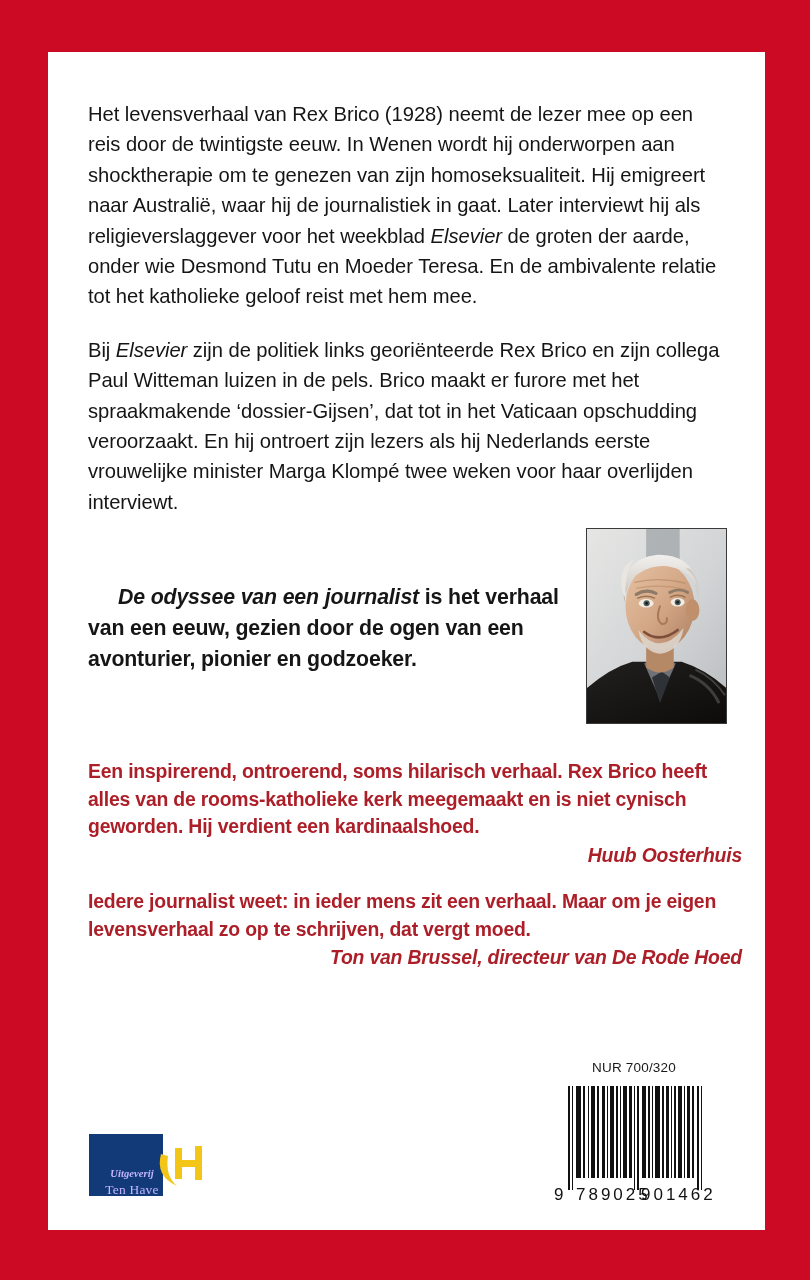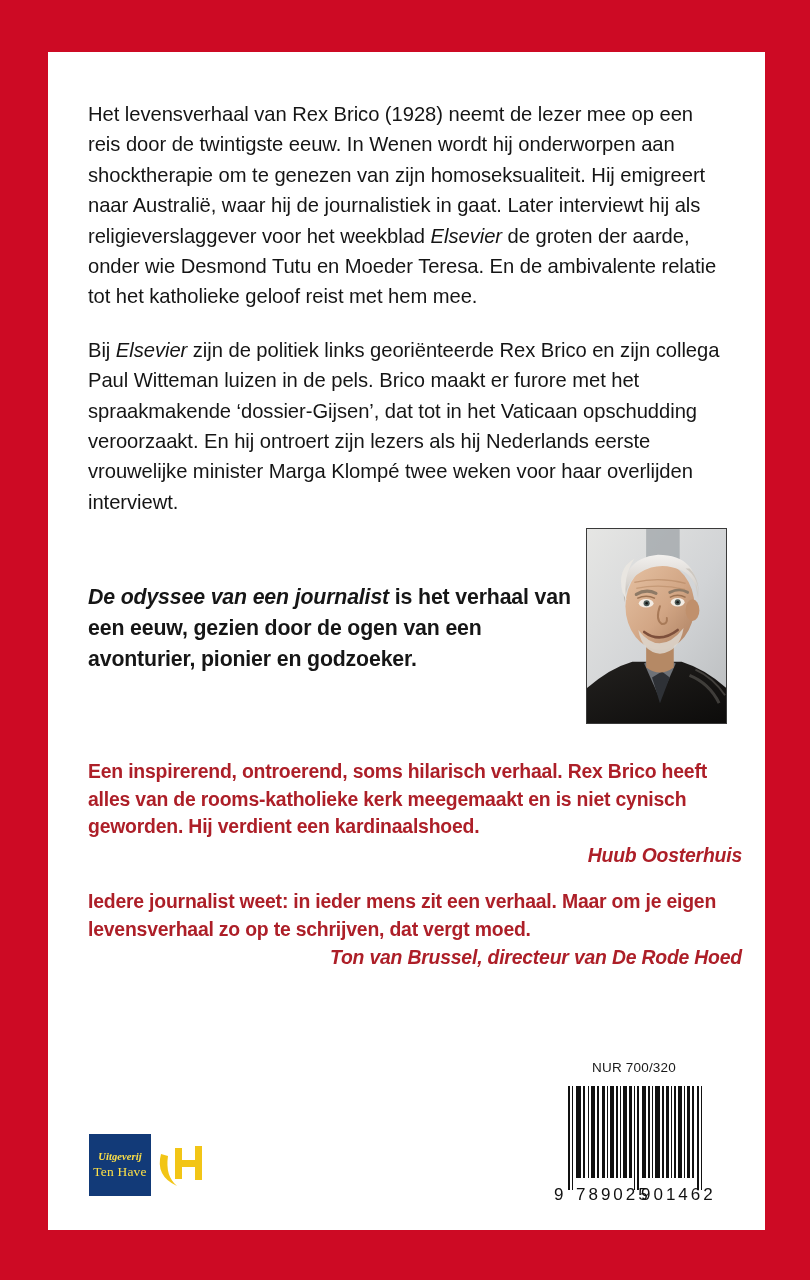--- a/index.html
+++ b/index.html
@@ -69,20 +69,21 @@
     top: 530px;
     width: 486px;
     font-size: 21.3px;
     line-height: 31px;
     font-weight: bold;
     color: #161616;
     letter-spacing: -0.15px;
   }
   .pullquote i {
     font-weight: bold;
+    margin-left: 30px;
   }
 
   
   .review {
     position: absolute;
     left: 40px;
     width: 654px;
     color: #ad1f28;
     font-size: 19.4px;
     line-height: 27.6px;
@@ -129,26 +130,27 @@
     width: 150px;
     height: 78px;
   }
   .logo-box {
     position: absolute;
     left: 0;
     top: 6px;
     width: 62px;
     height: 62px;
     background: #123a78;
-    color: #fde047;
+    color: #c4b5fd;
     display: flex;
     flex-direction: column;
     align-items: center;
-    justify-content: center;
+    justify-content: flex-end;
     line-height: 1;
+    padding-left: 12px;
   }
   .logo-box .l1 {
     font-family: "Liberation Serif", serif;
     font-style: italic;
     font-weight: bold;
     font-size: 10.5px;
     margin-bottom: 3px;
     letter-spacing: 0.1px;
   }
   .logo-box .l2 {

